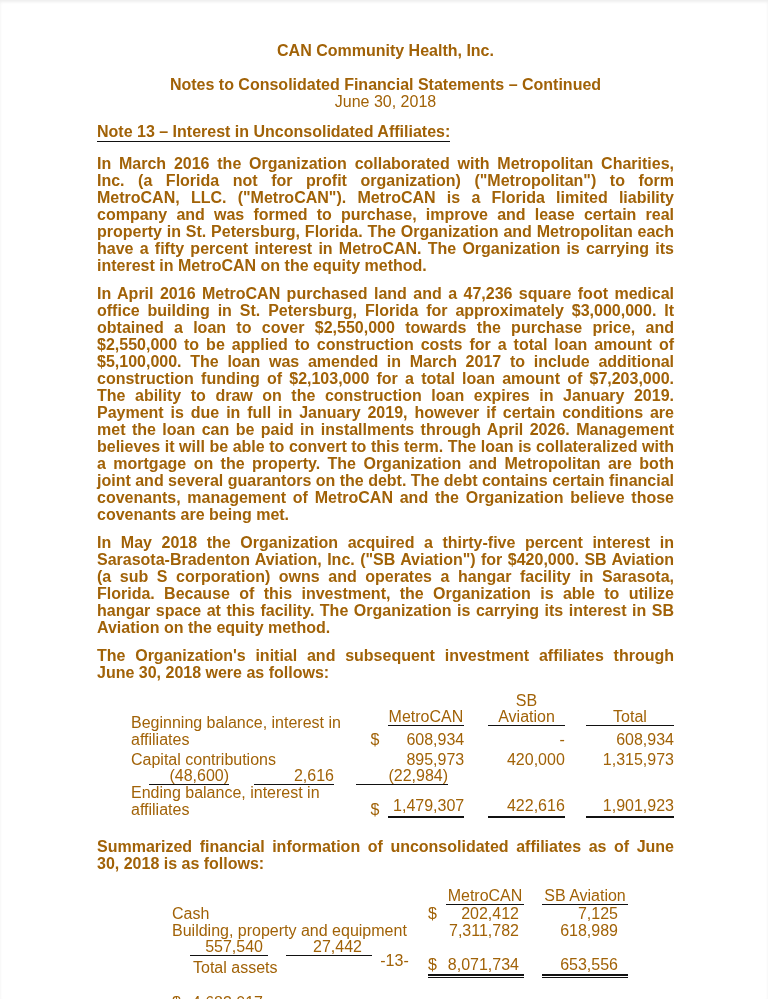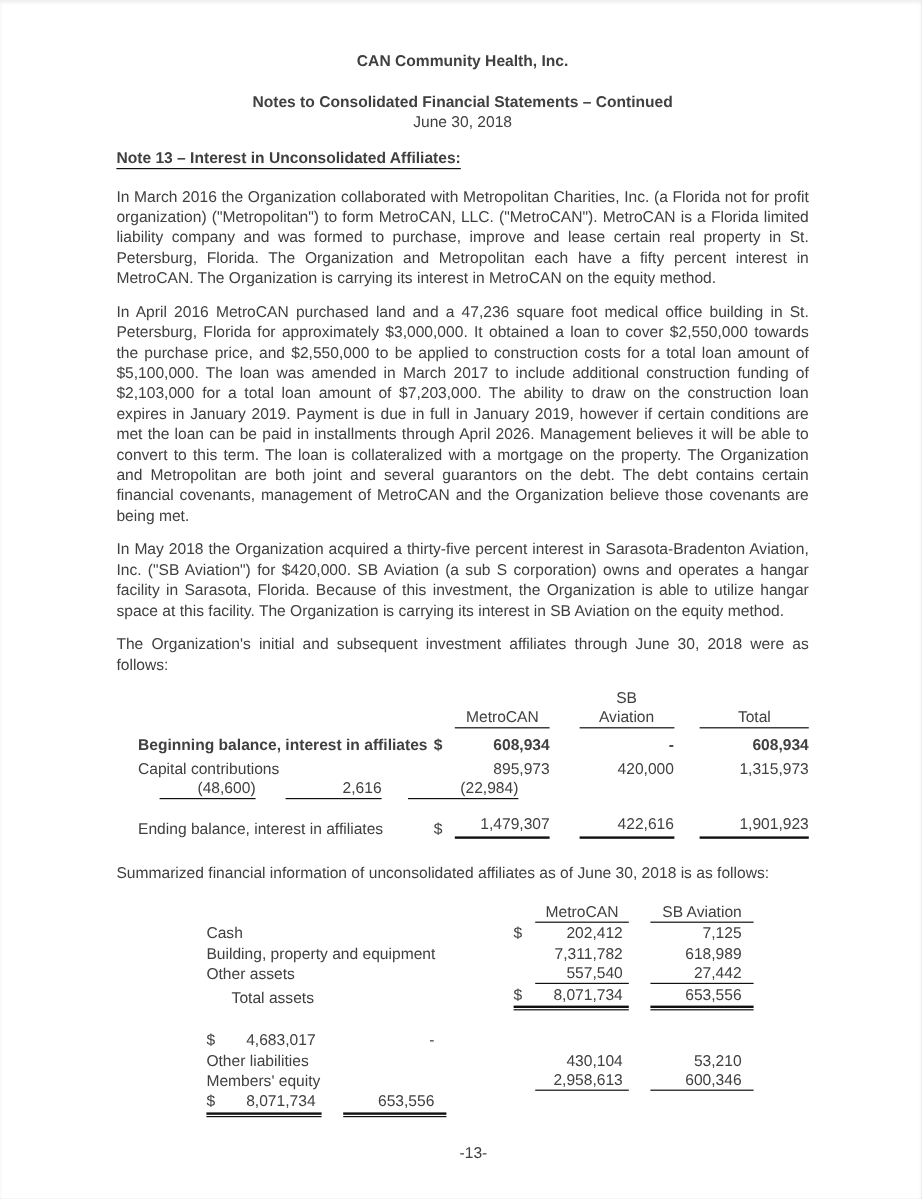--- a/index.html
+++ b/index.html
@@ -4,47 +4,47 @@
 <style>
   html,body { margin:0; padding:0; background:#e8e8e8; }
   .page {
     position:relative;
     width:768px; height:999px;
     margin:0 auto;
     background:#ffffff;
     box-sizing:border-box;
     padding:42px 94px 0 97px;
     font-family:"Liberation Sans","DejaVu Sans",sans-serif;
-    font-size:13px;
+    font-size:16px;
     line-height:17px;
-    color:#404040;
+    color:#a16207;
     box-shadow: inset 0 2px 3px rgba(0,0,0,0.07);
     overflow:hidden;
   }
   .center { text-align:center; }
   .bold   { font-weight:bold; }
   .company { margin-bottom:17px; }
   .title-block { margin-bottom:13px; }
   .note-heading { margin-bottom:15px; }
   .note-heading span { border-bottom:1.5px solid #111; padding-bottom:1px; }
-  p.body { margin:0 0 11px 0; text-align:justify; }
+  p.body { margin:0 0 11px 0; text-align:justify;font-weight:bold; }
   p.body:last-of-type { margin-bottom:0; }
 
   
-  .t1 { margin-left:18px; margin-top:2px; }
+  .t1 { margin-left:34px; margin-top:2px; }
   .t1-row { display:flex; align-items:flex-end; height:17px; }
   .t1-label  { width:250px; }
   .t1-dollar { width:18px; }
   .t1-c1 { width:80px; text-align:right; }
   .t1-gap1 { width:25px; }
   .t1-c2 { width:80px; text-align:right; }
   .t1-gap2 { width:22px; }
   .t1-c3 { width:92px; text-align:right; }
   .t1 .hd { text-align:center; border-bottom:1.5px solid #111; }
-  .t1-first { margin-top:5px;font-weight:bold; }
+  .t1-first { margin-top:5px; }
   .t1-cap   { margin-top:3px; }
   .u1 { border-bottom:1.5px solid #111; }
   .t1-ending { margin-top:13px; height:20px; }
   .u2 { border-bottom:2.5px solid #111; padding-bottom:2px; }
 
   
   .t2 { margin-left:75px; margin-top:16px; }
   .t2-row { display:flex; align-items:flex-end; height:17px; }
   .t2-label { width:256px; }
   .t2-label.indent { padding-left:21px; box-sizing:border-box; }
@@ -164,21 +164,20 @@
 
     <div class="t2-row">
       <div class="t2-label">Building, property and equipment</div>
       <div class="t2-dollar"></div>
       <div class="t2-c1">7,311,782</div>
       <div class="t2-gap"></div>
       <div class="t2-c2">618,989</div>
     </div>
 
     <div class="t2-row">
-      <div class="t2-label">Other assets</div>
       <div class="t2-dollar"></div>
       <div class="t2-c1 u1">557,540</div>
       <div class="t2-gap"></div>
       <div class="t2-c2 u1">27,442</div>
     </div>
 
     <div class="t2-row t2-total">
       <div class="t2-label indent">Total assets</div>
       <div class="t2-group dbl">
         <div class="t2-dollar">$</div>

